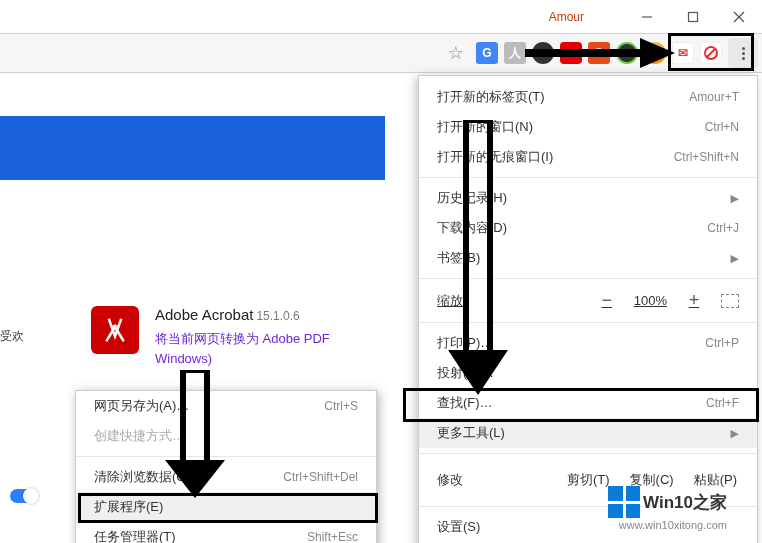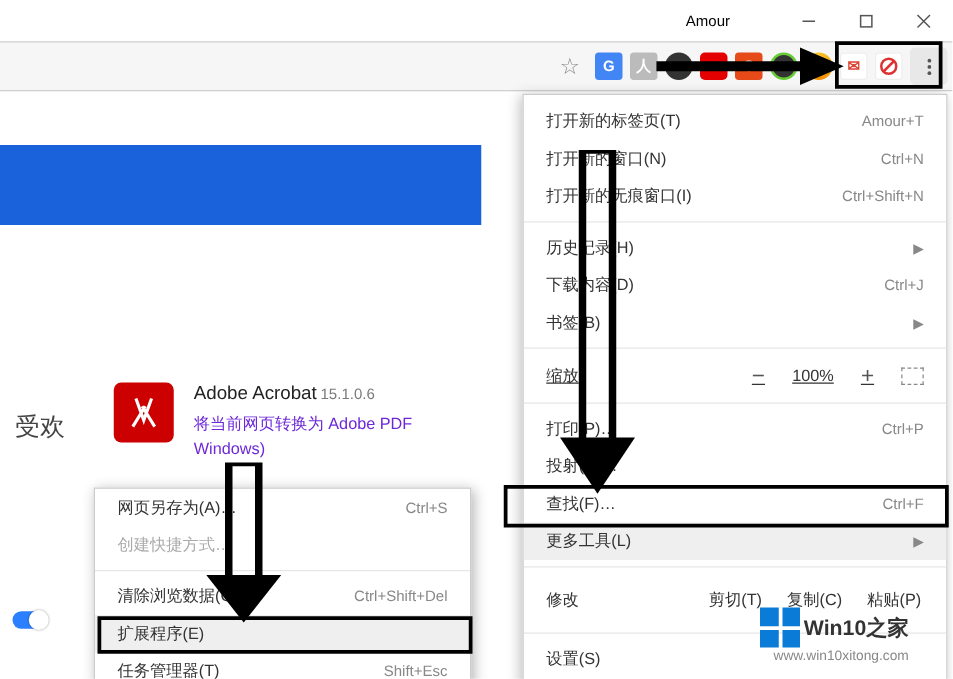--- a/index.html
+++ b/index.html
@@ -1,18 +1,18 @@
 <!DOCTYPE html>
 <html><head>
 <meta charset="utf-8">
 <style>
   * { box-sizing: border-box; font-family: "Microsoft YaHei", Arial, sans-serif; }
   body { margin:0; width:762px; height:543px; background:#fff; overflow:hidden; position:relative; font-size:13px; color:#333; }
   .titlebar { position:absolute; top:2px; right:0; height:30px; display:flex; align-items:center; }
-  .win-title { font-size:12px; color:#000000; margin-right:40px; }
+  .win-title { font-size:12px; color:#c2410c; margin-right:40px; }
   .win-btn { width:46px; height:30px; display:flex; align-items:center; justify-content:center; color:#555; }
   .win-btn svg { width:12px; height:12px; }
   .toolbar { position:absolute; top:33px; left:0; right:0; height:40px; border-top:1px solid #d0d0d0; border-bottom:1px solid #d0d0d0; background:#f6f6f6; display:flex; align-items:center; justify-content:flex-end; padding-right:4px; gap:6px; }
   .star { color:#888; font-size:18px; margin-right:6px;}
   .ext-icon { width:22px; height:22px; border-radius:3px; display:flex; align-items:center; justify-content:center; font-size:12px; font-weight:bold; color:#fff; }
   .mbtn { width:30px; height:30px; border-radius:4px; display:flex; align-items:center; justify-content:center; }
   .mbtn-active { background:#e8e8e8; }
   .dots span { width:3px; height:3px; background:#555; border-radius:50%; display:block; margin:2px auto; }
   .main-menu { position:absolute; right:4px; top:75px; width:340px; background:#fff; box-shadow:-2px 2px 10px rgba(0,0,0,.25); border:1px solid #ccc; padding:6px 0; }
   .mi { display:flex; align-items:center; justify-content:space-between; padding:6px 18px; font-size:13px; color:#333; white-space:nowrap; }
@@ -28,21 +28,21 @@
   .edit-grp div { padding:6px 10px; }
   .hl { background:#efefef; }
   .sub-ext { position:absolute; left:75px; top:390px; width:302px; background:#fff; box-shadow:2px 2px 10px rgba(0,0,0,.3); border:1px solid #ccc; }
   .apps-card { position:absolute; left:75px; top:290px; width:320px; background:#fff; display:flex; padding:16px; }
   .apps-icon { width:48px; height:48px; background:#c00; border-radius:6px; display:flex; align-items:center; justify-content:center; }
   .apps-icon svg { width:30px; height:30px; fill:#fff; }
   .apps-txt { margin-left:16px; }
   .apps-title { display:flex; gap:3px; align-items:baseline; }
   .apps-ver { color:#7a7a7a; font-size:12px; }
   .apps-desc { color:#6d28d9; margin-top:6px; line-height:1.5; }
-  .left-text { position:absolute; left:12px; top:328px; font-size:20px; color:#444; }
+  .left-text { position:absolute; left:0; top:328px; font-size:12px; color:#444; }
   .toggle { position:absolute; left:10px; bottom:40px; width:28px; height:14px; background:#2b80ff; border-radius:8px; }
   .toggle::after { content:""; position:absolute; right:-1px; top:-1px; width:16px; height:16px; background:#fff; border-radius:50%; box-shadow:0 0 2px rgba(0,0,0,.4);}
   .blue-bar { position:absolute; top:116px; left:0; width:385px; height:64px; background:#1a62db; }
   
   .anno { position:absolute; z-index:50; pointer-events:none; }
   .anno-box { position:absolute; border:3px solid #000; }
   .logo { position:absolute; right:35px; bottom:25px; display:flex; align-items:center; gap:3px; }
   .logo-sq { width:32px; height:32px; display:grid; grid-template-columns:1fr 1fr; gap:3px; }
   .logo-sq div { background:#0a7bd6; }
   .logo-t { font-size:17px; color:#0a7bd6; font-weight:bold; }

